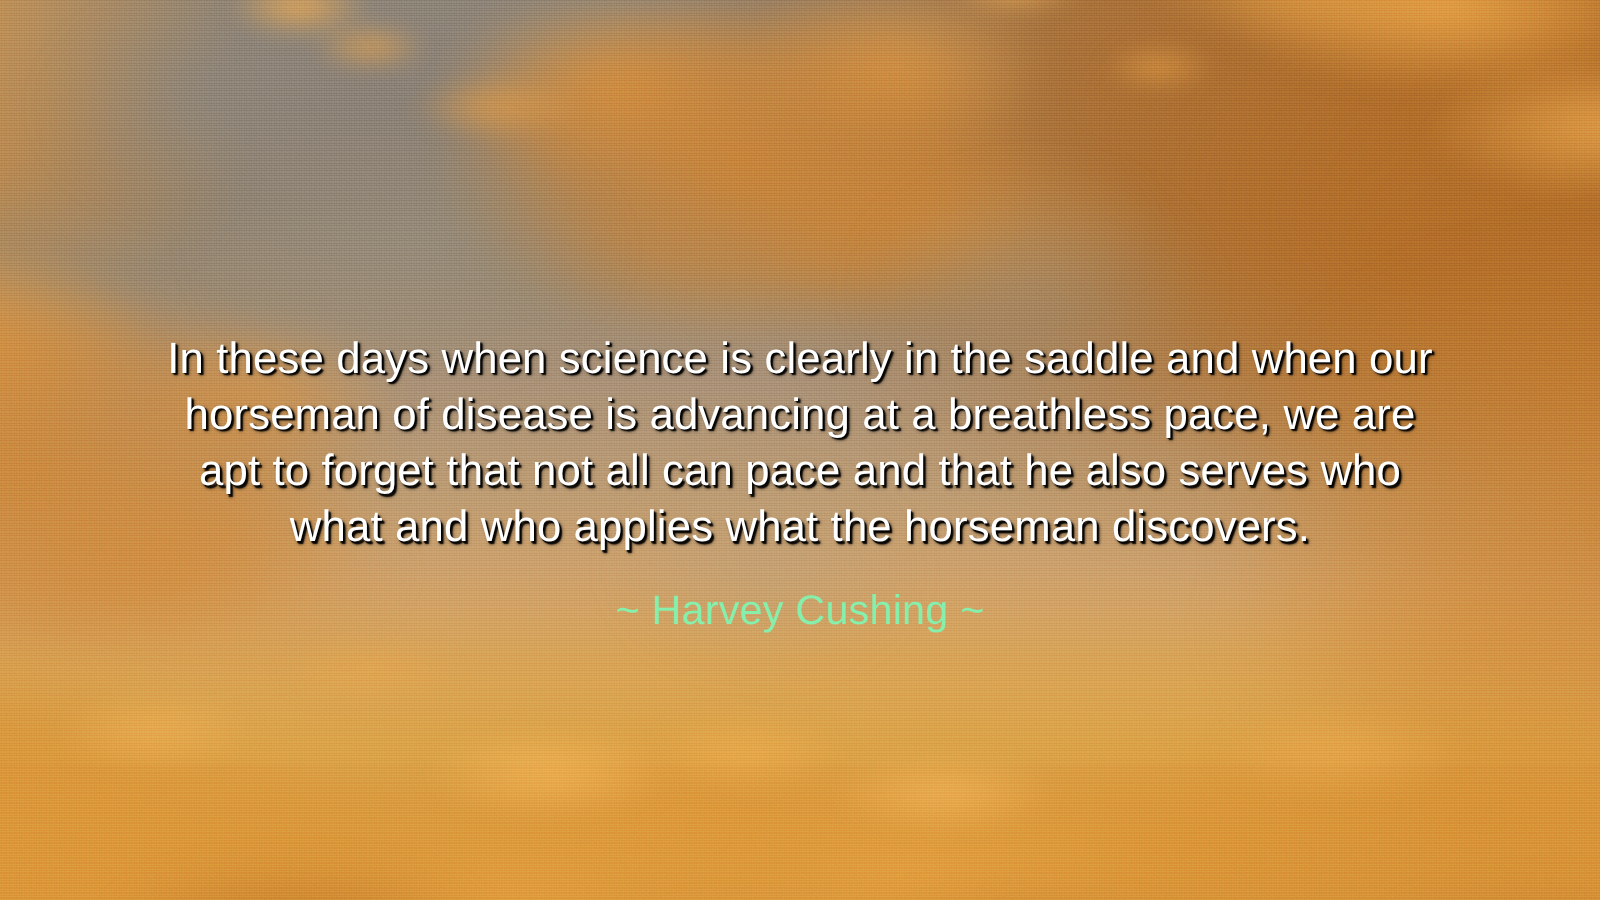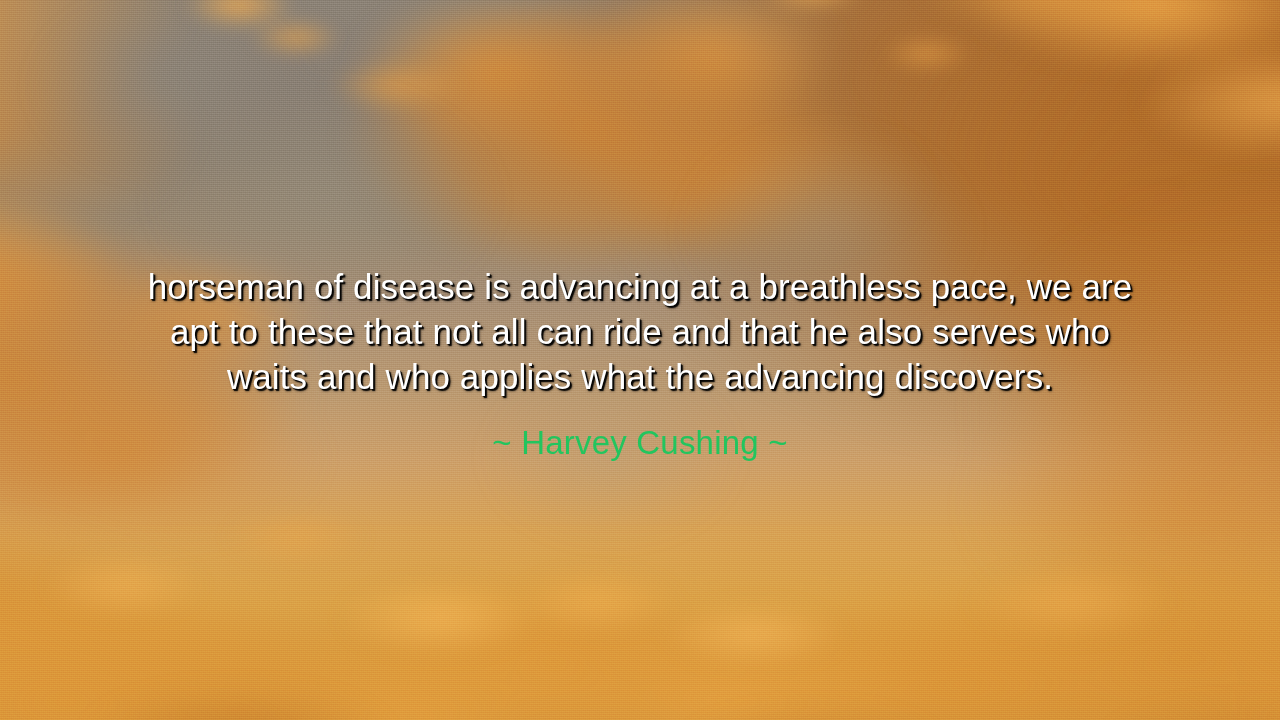--- a/index.html
+++ b/index.html
@@ -182,21 +182,21 @@
     font-weight: 400;
     letter-spacing: .1px;
     text-shadow:
        2px 2px 1px rgba(0,0,0,.92),
        2px 2px 3px rgba(0,0,0,.55),
        1px 1px 0   rgba(0,0,0,.6);
   }
   .attribution {
     margin: 0;
     padding-top: 24px;
-    color: #22c55e;
+    color: #86efac;
     font-size: 33px;
     line-height: 40px;
     font-weight: 400;
     letter-spacing: .2px;
   }
 </style>
 </head>
 <body>
 
 <div id="stage">
@@ -213,19 +213,20 @@
     <div class="c-mr"></div>
     <div class="c-bot"></div>
     <div class="c-botshade"></div>
     <div class="c-bot2"></div>
     <div class="c-gaps"></div>
   </div>
 
   <div class="grain"></div>
 
   <div class="quote-block">
+    <p class="quote-text">In these days when science is clearly in the saddle and when our</p>
     <p class="quote-text">horseman of disease is advancing at a breathless pace, we are</p>
-    <p class="quote-text">apt to these that not all can ride and that he also serves who</p>
-    <p class="quote-text">waits and who applies what the advancing discovers.</p>
+    <p class="quote-text">apt to forget that not all can pace and that he also serves who</p>
+    <p class="quote-text">what and who applies what the horseman discovers.</p>
     <p class="attribution">~ Harvey Cushing ~</p>
   </div>
 
 </div>
 
 </body></html>

